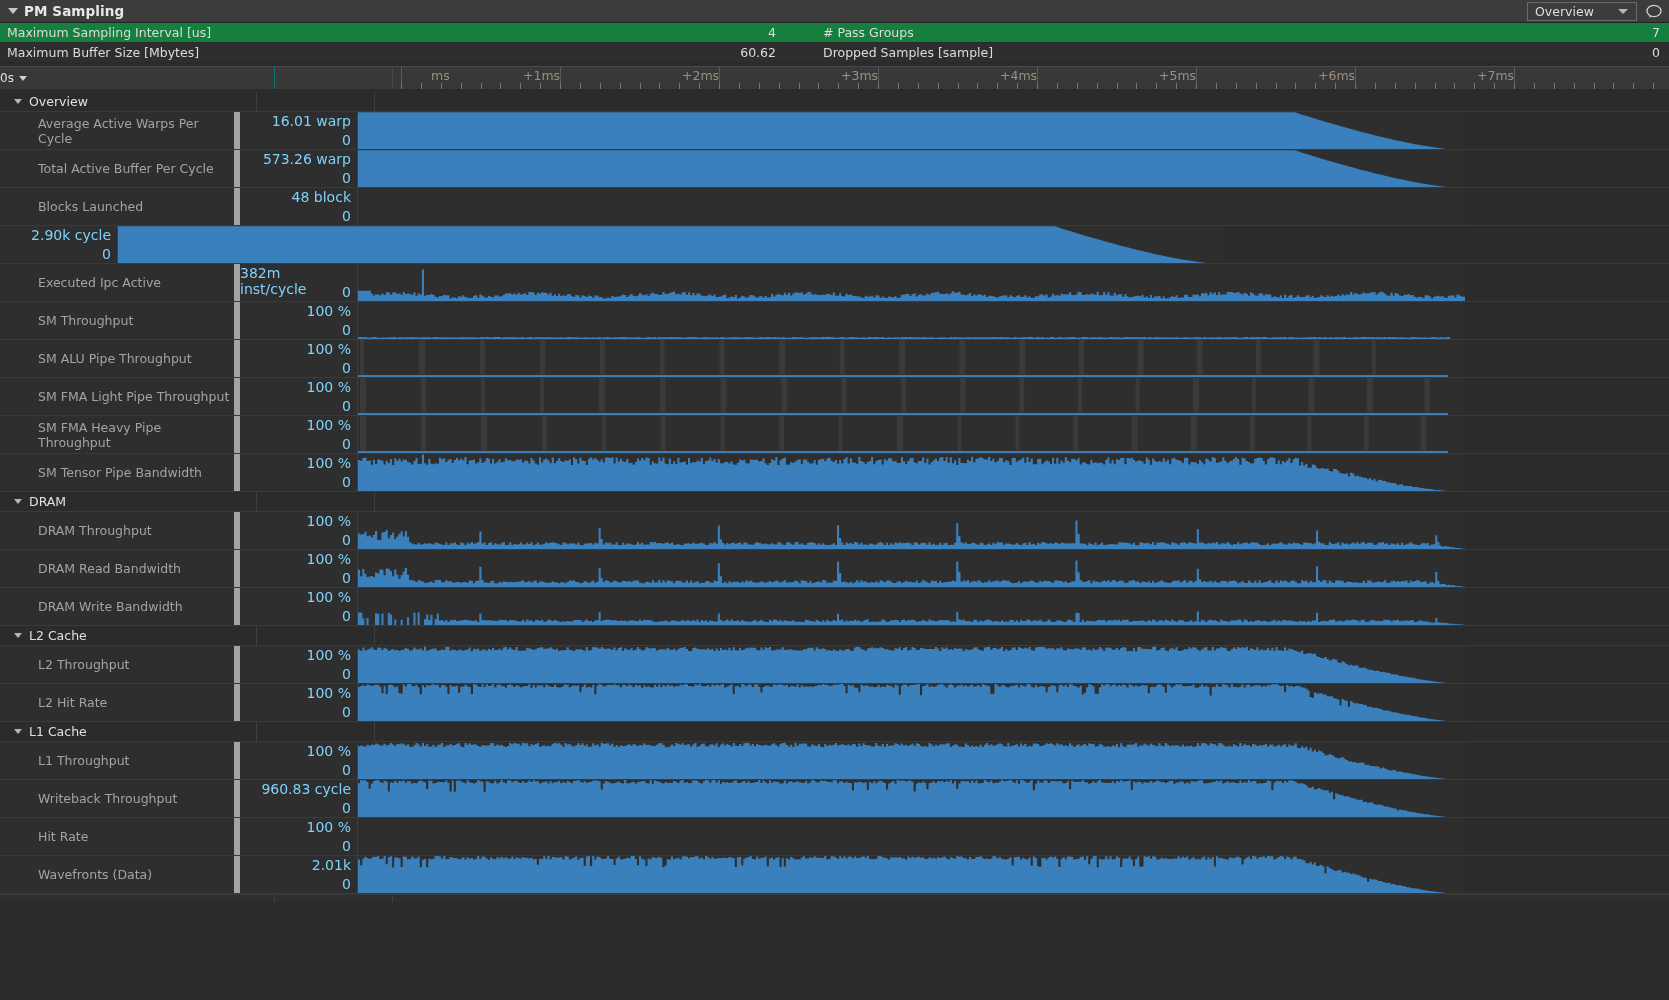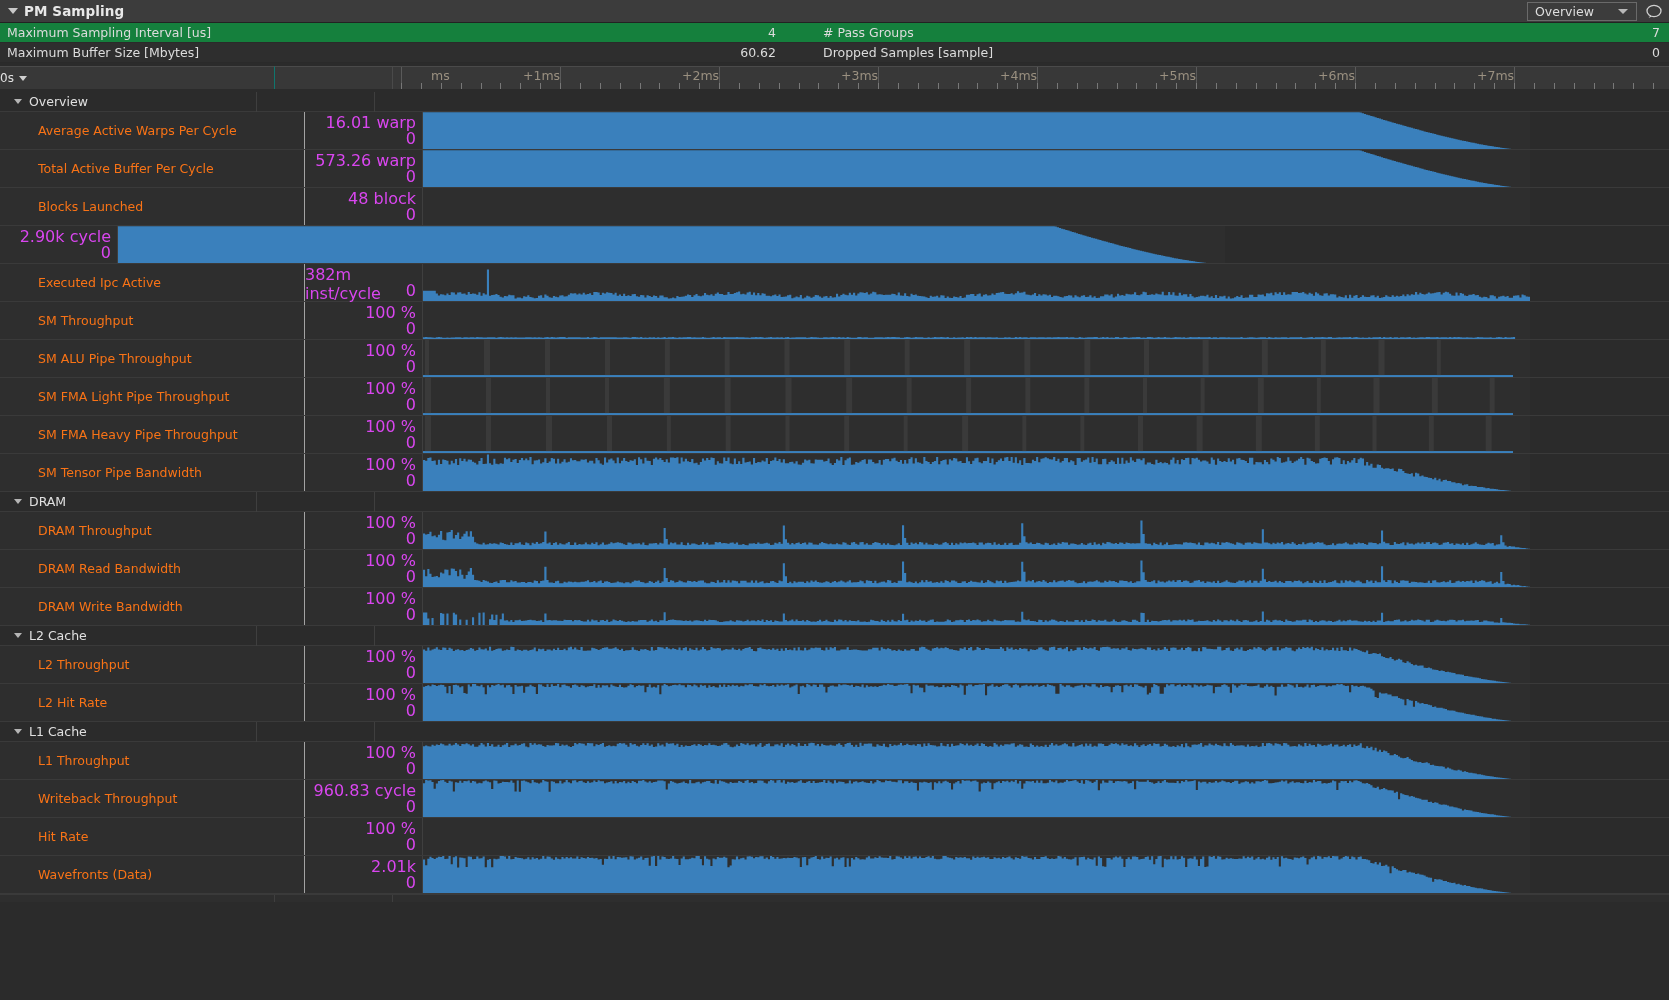--- a/index.html
+++ b/index.html
@@ -99,27 +99,27 @@
   }
   .grouprow .gcellA { width: 256px; }
   .grouprow .gcellB { width: 118px; border-left: 1px solid #3f3f3f; height: 20px; }
   .grouprow .gcellC { flex: 1; border-left: 1px solid #3f3f3f; height: 20px; }
 
   .datarow {
     height: 38px; display: flex; background: #2e2e2e;
     border-bottom: 1px solid #3a3a3a;
   }
   .dr-label {
-    width: 305px; display: flex; align-items: center;
-    padding-left: 38px; font-size: 12.5px; color: #f97316;
-    border-right: 1px solid #a3a3a3;
+    width: 240px; display: flex; align-items: center;
+    padding-left: 38px; font-size: 12.5px; color: #a3a3a3;
+    border-right: 6px solid #a3a3a3;
   }
   .dr-val {
     width: 118px; position: relative; border-right: 1px solid #3f3f3f;
-    font-size: 16px; color: #d946ef;
+    font-size: 14px; color: #7dd3fc;
   }
   .dr-val .vmax { position: absolute; top: 1px;  right: 6px; }
   .dr-val .vmin { position: absolute; bottom: 1px; right: 6px; }
   .dr-plot { flex: 1; position: relative; background: #2e2e2e; overflow: hidden; }
   .plotinner { position: absolute; left: 0; top: 0; bottom: 0; width: 1107px; }
   .plotinner svg { display: block; width: 100%; height: 100%; }
   .plot-tail {
     position: absolute; left: 1107px; top: 0; bottom: 0; right: 0;
     background: #2b2b2b;
   }

